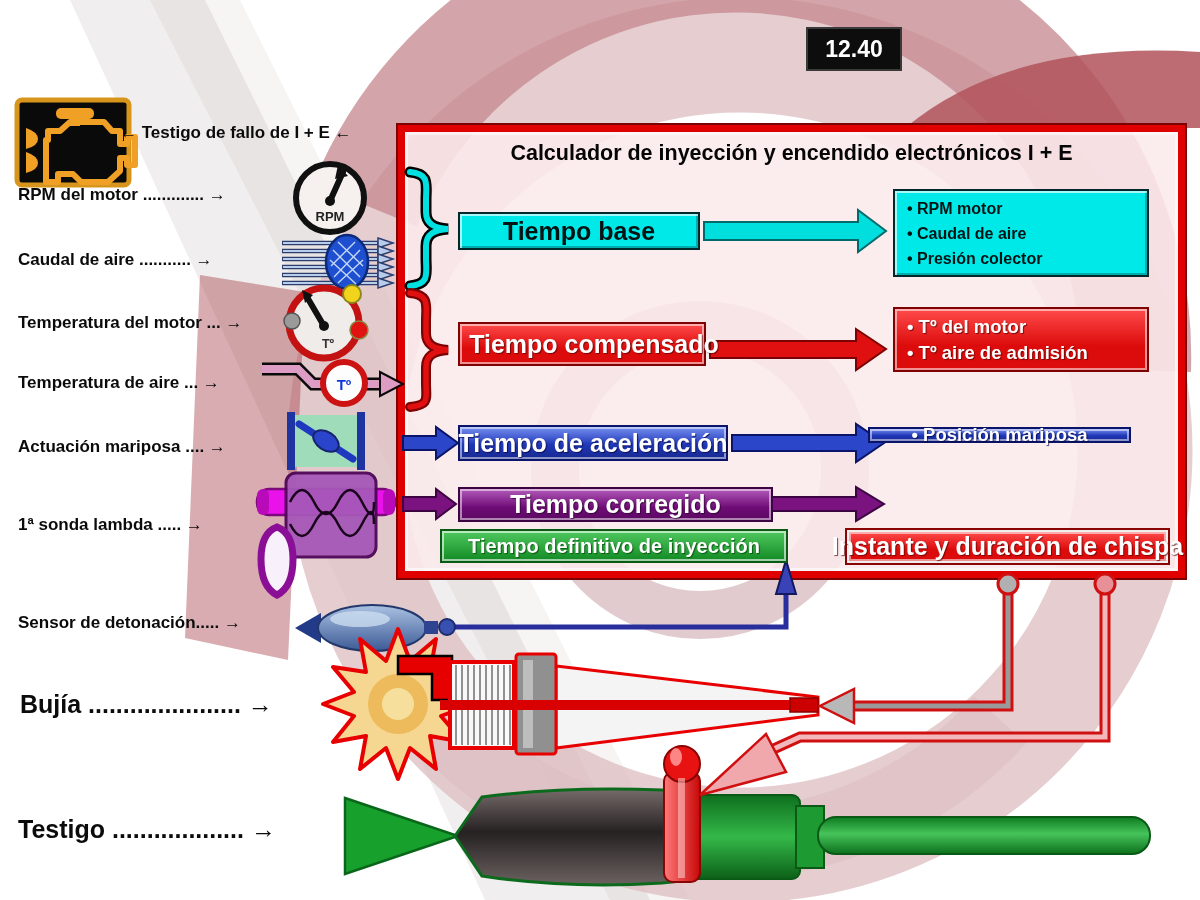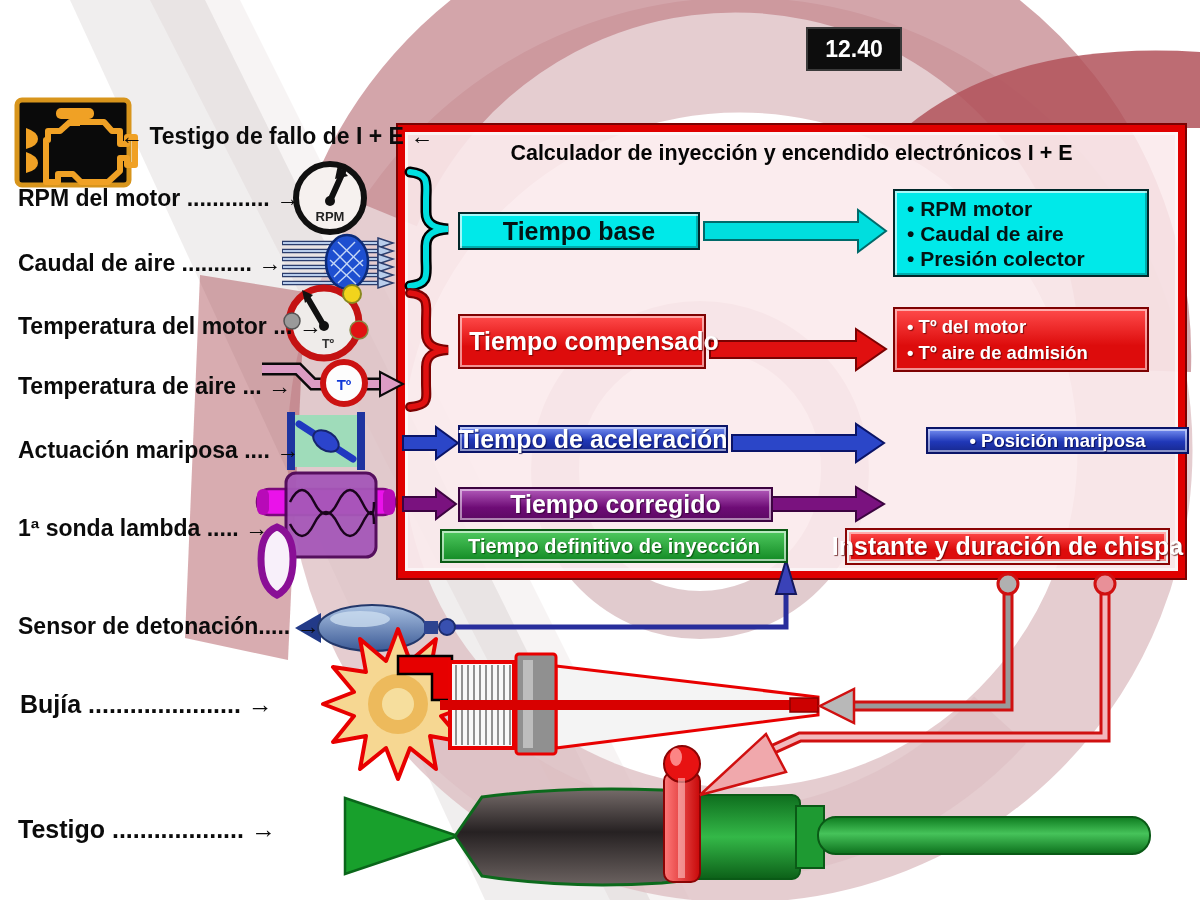--- a/index.html
+++ b/index.html
@@ -1,19 +1,19 @@
 <!DOCTYPE html>
 <html><head>
 <meta charset="utf-8">
 <style>
   html,body{margin:0;padding:0;background:#fff;}
   #stage{position:relative;width:1200px;height:900px;overflow:hidden;background:#fff;
          font-family:"Liberation Sans","DejaVu Sans",sans-serif;}
   svg{position:absolute;left:0;top:0;}
-  .lbl{position:absolute;font-weight:bold;font-size:23px;color:#0b0b0b;white-space:nowrap;z-index:3;}
+  .lbl{position:absolute;font-weight:bold;font-size:17px;color:#0b0b0b;white-space:nowrap;z-index:3;}
   .lbl.big{font-size:25px;}
   #frame{position:absolute;left:398px;top:125px;width:787px;height:453px;box-sizing:border-box;
          border:7px solid #e00000;box-shadow:0 0 0 2px #7a0202, inset 0 0 0 3px rgba(255,255,255,.55);
          background:rgba(250,233,235,.87);z-index:1;}
   #frame-title{position:absolute;left:0;right:0;top:9px;text-align:center;font-weight:bold;
          font-size:21.5px;color:#050505;}
   .box{position:absolute;z-index:3;box-sizing:border-box;display:flex;align-items:center;
        justify-content:center;font-weight:bold;font-size:25px;white-space:nowrap;}
   .box.multi{flex-direction:column;align-items:flex-start;justify-content:center;padding-left:12px;}
   .cyan{background:#00e9e9;border:2px solid #00282a;color:#041414;
@@ -254,33 +254,33 @@
   <div class="lbl" style="left:18px;top:250px;">Caudal de aire ........... →</div>
   <div class="lbl" style="left:18px;top:313px;">Temperatura del motor ... →</div>
   <div class="lbl" style="left:18px;top:373px;">Temperatura de aire ... →</div>
   <div class="lbl" style="left:18px;top:437px;">Actuación mariposa .... →</div>
   <div class="lbl" style="left:18px;top:507px;margin-top:8px;">1ª sonda lambda ..... →</div>
   <div class="lbl" style="left:18px;top:613px;">Sensor de detonación..... →</div>
   <div class="lbl big" style="left:20px;top:690px;">Bujía ...................... →</div>
   <div class="lbl big" style="left:18px;top:815px;">Testigo ................... →</div>
 
   <div class="box cyan" style="left:458px;top:212px;width:242px;height:38px;">Tiempo base</div>
-  <div class="box cyan multi" style="left:893px;top:189px;width:256px;height:88px;font-size:21px;line-height:25px;">
+  <div class="box cyan multi" style="left:893px;top:189px;width:256px;height:88px;font-size:16px;line-height:25px;">
     <div>• RPM motor</div>
     <div>• Caudal de aire</div>
     <div>• Presión colector</div>
   </div>
 
-  <div class="box redb" style="left:458px;top:314px;width:248px;height:55px;padding-left:24px;">Tiempo compensado</div>
+  <div class="box redb" style="left:458px;top:322px;width:248px;height:44px;padding-left:24px;">Tiempo compensado</div>
   <div class="box redb multi" style="left:893px;top:307px;width:256px;height:65px;font-size:18.5px;line-height:26px;">
     <div>• Tº del motor</div>
     <div>• Tº aire de admisión</div>
   </div>
 
-  <div class="box blueb" style="left:458px;top:425px;width:270px;height:28px;">Tiempo de aceleración</div>
-  <div class="box blueb" style="left:926px;top:427px;width:263px;height:27px;font-size:18.5px;">• Posición mariposa</div>
+  <div class="box blueb" style="left:458px;top:425px;width:270px;height:36px;">Tiempo de aceleración</div>
+  <div class="box blueb" style="left:868px;top:427px;width:263px;height:16px;font-size:18.5px;">• Posición mariposa</div>
 
   <div class="box purpleb" style="left:458px;top:487px;width:315px;height:35px;">Tiempo corregido</div>
 
   <div class="box greenb" style="left:440px;top:529px;width:348px;height:34px;font-size:20px;">Tiempo definitivo de inyección</div>
   <div class="box redb" style="left:812px;top:530px;width:321px;height:33px;border:2px solid #efefef;outline:2px solid #8a0404;margin-left:35px;">Instante y duración de chispa</div>
 
 </div>
 
 </body></html>

